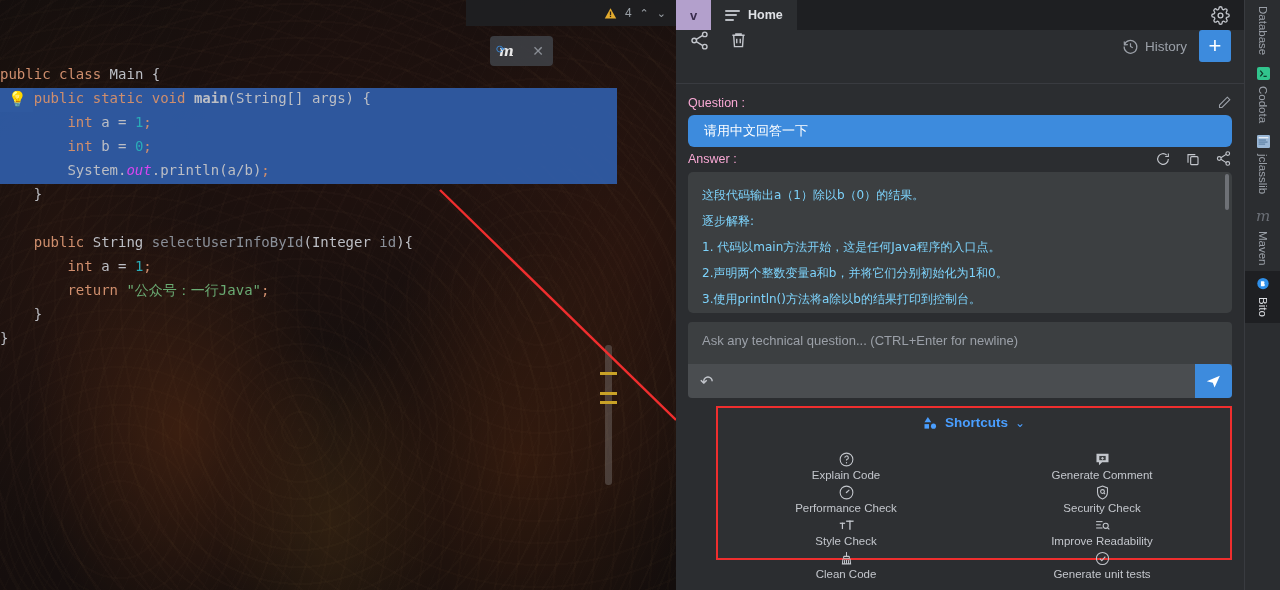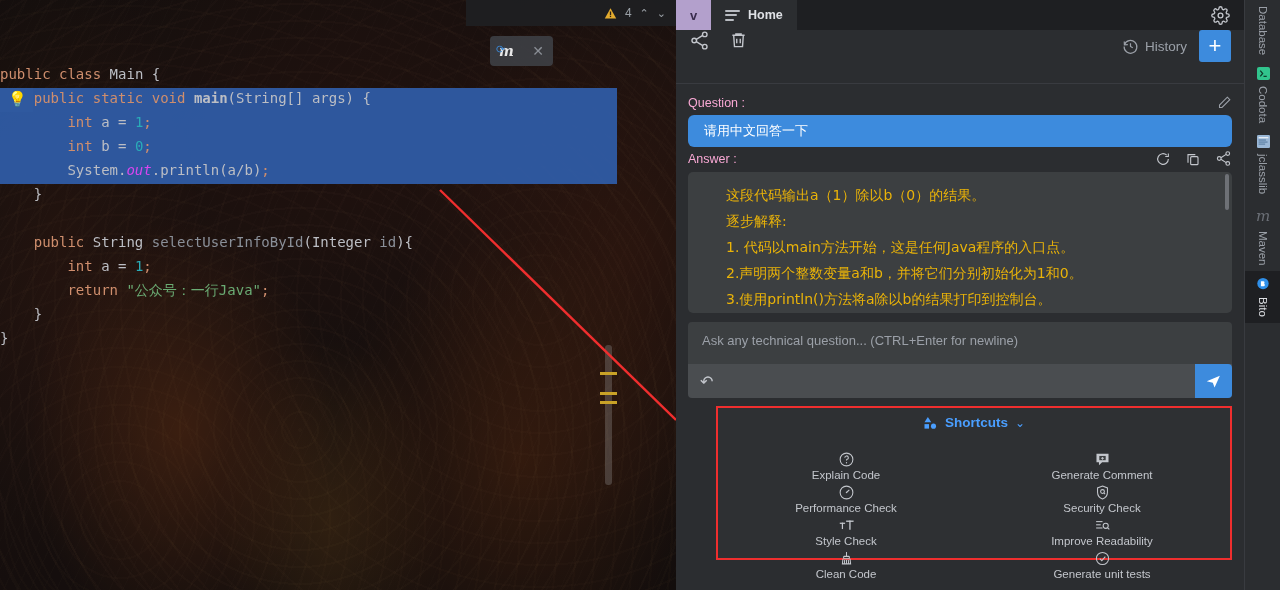--- a/index.html
+++ b/index.html
@@ -163,24 +163,23 @@
     font-size: 13px;
     font-family: "DejaVu Sans", "Liberation Sans", sans-serif;
   }
   .answer-box {
     position: relative;
     background:#3c3f41; border-radius: 5px;
     height: 141px; overflow: hidden;
     padding: 10px 14px 0 14px;
   }
   .answer-box p {
-    color:#eab308; font-size:14px; line-height: 26px;
+    color:#7dd3fc; font-size:12px; line-height: 26px;
     font-family: "DejaVu Sans", "Liberation Sans", sans-serif;
     white-space: nowrap;
-    margin-left: 24px;
   }
   .ans-scrollbar {
     position:absolute; right:3px; top:2px; width:4px; height:36px;
     background:#6e7176; border-radius:2px;
   }
 
   .input-wrap { margin: 9px 12px 0 12px; }
   .input-box {
     background:#3c3f41; border-radius:4px 4px 0 0;
     height: 42px; padding: 11px 14px;

